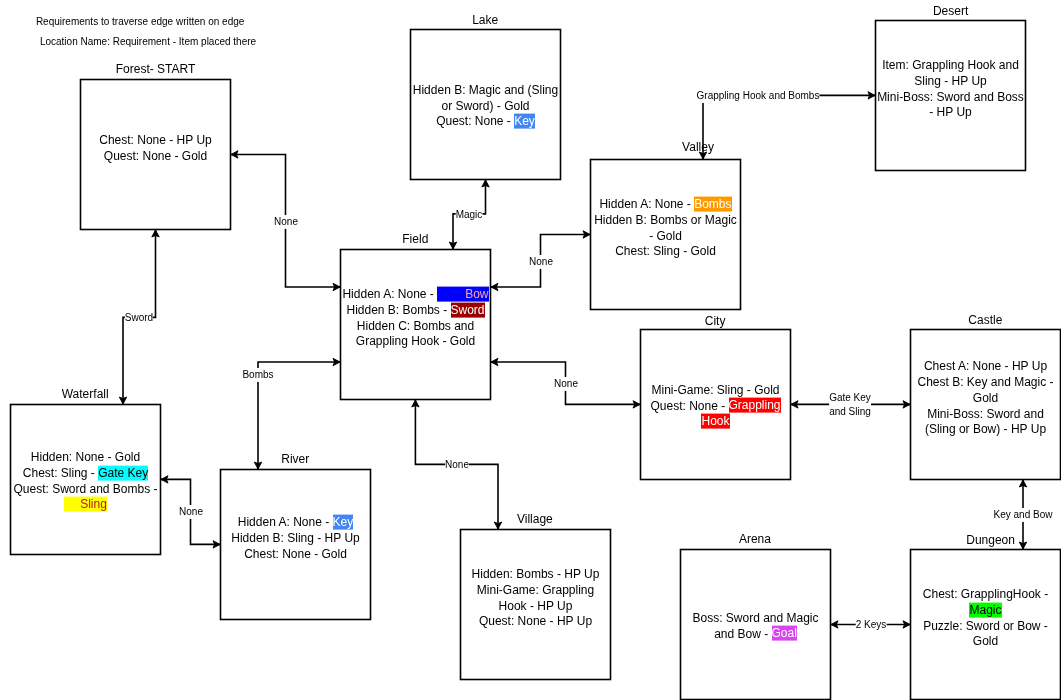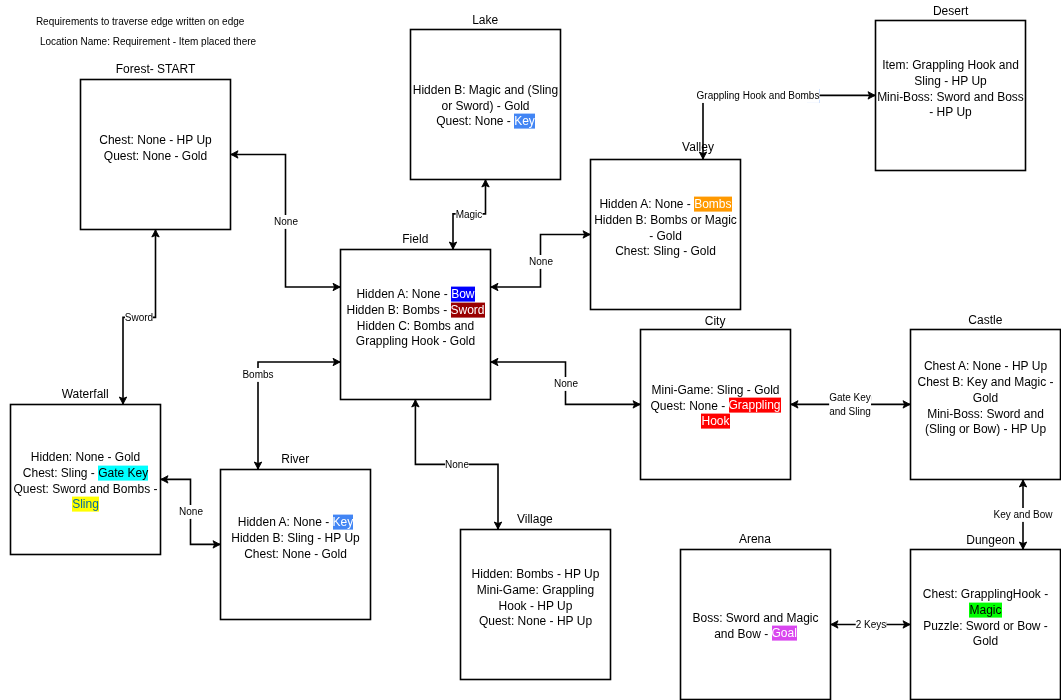--- a/index.html
+++ b/index.html
@@ -132,21 +132,21 @@
         <div class="node-body">
           <div><span>Hidden A: None - </span><span class="hl" style="background: rgb(255, 153, 0); color: rgb(255, 255, 255);">Bombs</span></div>
           <div><span>Hidden B: Bombs or Magic - Gold</span></div>
           <div><span>Chest: Sling - Gold</span></div>
           <div>&nbsp;</div>
         </div>
       </div>
       <div class="node-title" style="left: 415.3px; top: 232.14px;">Field</div>
       <div class="node" style="left: 340.5px; top: 249.5px; width: 150px; height: 150px;">
         <div class="node-body">
-          <div><span>Hidden A: None - </span><span class="hl" style="background: rgb(0, 0, 255); color: #ffffff;">Bow</span></div>
+          <div><span>Hidden A: None - </span><span class="hl" style="background: rgb(0, 0, 255); color: #fca5a5; padding-left: 28px;">Bow</span></div>
           <div><span>Hidden B: Bombs - </span><span class="hl" style="background: rgb(153, 0, 0); color: rgb(255, 255, 255);">Sword</span></div>
           <div><span>Hidden C: Bombs and Grappling Hook - Gold</span></div>
           <div>&nbsp;</div>
         </div>
       </div>
       <div class="node-title" style="left: 715.1px; top: 314.34px;">City</div>
       <div class="node" style="left: 640.5px; top: 329.5px; width: 150px; height: 150px;">
         <div class="node-body">
           <div><span>Mini-Game: Sling - Gold</span></div>
           <div><span>Quest: None - </span><span class="hl" style="background: rgb(255, 0, 0); color: rgb(255, 255, 255);">Grappling Hook</span></div>
@@ -159,21 +159,21 @@
           <div><span>Chest B: Key and Magic - Gold</span></div>
           <div><span>Mini-Boss: Sword and (Sling or Bow) - HP Up</span></div>
           <div>&nbsp;</div>
         </div>
       </div>
       <div class="node-title" style="left: 85.2px; top: 387.24px;">Waterfall</div>
       <div class="node" style="left: 10.5px; top: 404.5px; width: 150px; height: 150px;">
         <div class="node-body">
           <div><span>Hidden: None - Gold</span></div>
           <div><span>Chest: Sling - </span><span class="hl" style="background: rgb(0, 255, 255); color: rgb(0, 0, 0);">Gate Key</span></div>
-          <div><span>Quest: Sword and Bombs - </span><span class="hl" style="background: rgb(255, 255, 0); color: #0369a1;">Sling</span></div>
+          <div><span>Quest: Sword and Bombs - </span><span class="hl" style="background: rgb(255, 255, 0); color: #b91c1c; padding-left: 16px;">Sling</span></div>
         </div>
       </div>
       <div class="node-title" style="left: 295.3px; top: 452.34px;">River</div>
       <div class="node" style="left: 220.5px; top: 469.5px; width: 150px; height: 150px;">
         <div class="node-body">
           <div><span>Hidden A: None - </span><span class="hl" style="background: rgb(66, 133, 244); color: rgb(255, 255, 255);">Key</span></div>
           <div><span>Hidden B: Sling - HP Up</span></div>
           <div><span>Chest: None - Gold</span></div>
           <div>&nbsp;</div>
         </div>

